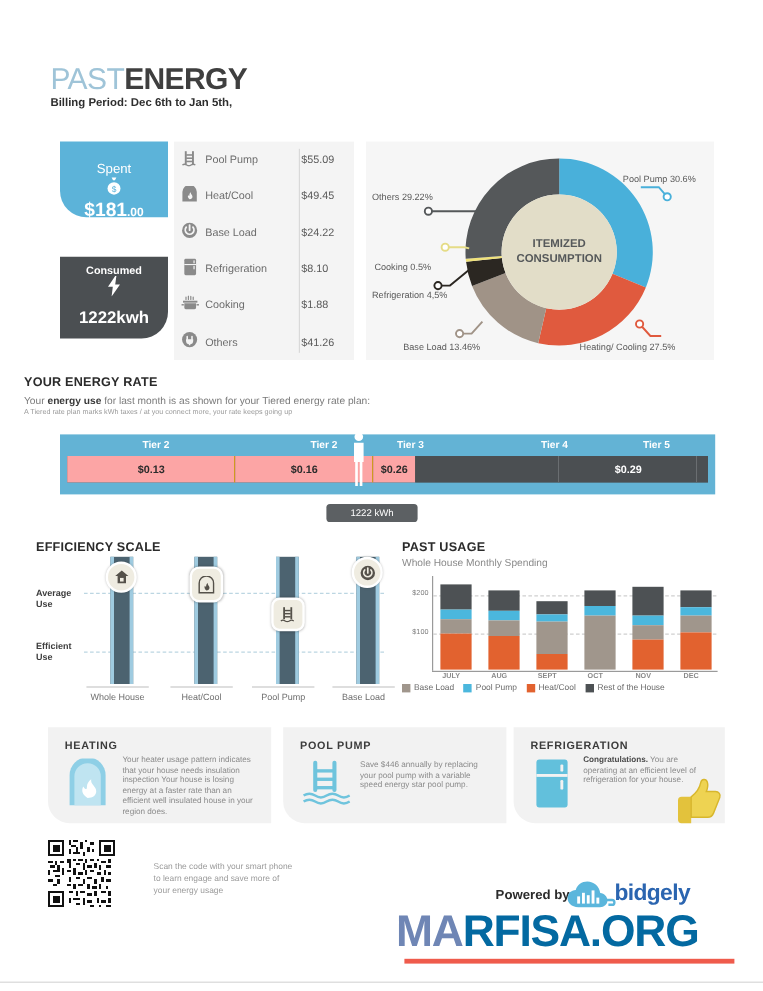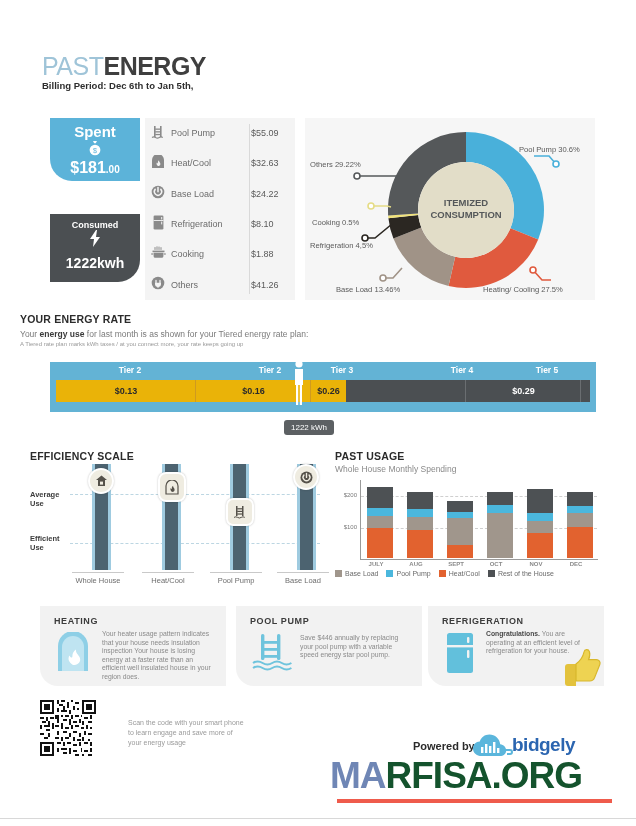--- a/index.html
+++ b/index.html
@@ -20,21 +20,21 @@
   .hdr-band{position:absolute;left:216px;top:29px;width:380px;height:20px;background:#63b3d5;}
   .hdr-band-txt{position:absolute;right:10px;top:4px;font-size:9.5px;color:#ffffff;letter-spacing:.2px;}
   .hdr-band-txt b{font-weight:bold;}
   .hdr-band-txt span{color:#e3f0f6;}
   .acct{position:absolute;right:40px;top:52px;text-align:right;font-size:9px;color:#4a4a4a;line-height:13px;}
   .acct .nm{font-weight:bold;color:#2e2e2e;font-size:9.5px;}
 
   
   .spent{position:absolute;left:50px;top:118px;width:90px;height:63px;background:#5cb3d9;
          border-radius:0 0 0 22px;color:#fff;text-align:center;}
-  .spent .lab{font-size:15px;font-weight:bold;padding-top:5px;}
+  .spent .lab{font-size:11px;font-weight:normal;padding-top:17px;}
   .spent .amt{font-size:16px;font-weight:bold;margin-top:1px;}
   .spent .amt small{font-size:10px;}
   .consumed{position:absolute;left:50px;top:214px;width:90px;height:68px;background:#4b4f52;
             border-radius:0 0 22px 0;color:#fff;text-align:center;}
   .consumed .lab{font-size:9px;font-weight:bold;padding-top:6px;}
   .consumed .amt{font-size:14px;font-weight:bold;margin-top:6px;}
   .moneybag{font-size:15px;line-height:14px;}
   .bolt{font-size:15px;line-height:15px;}
 
   
@@ -54,27 +54,27 @@
   .rate-t1{position:absolute;left:20px;top:329px;font-size:8.5px;color:#7a7a7a;}
   .rate-t1 b{color:#3a3a3a;}
   .rate-t2{position:absolute;left:20px;top:341px;font-size:6px;color:#9a9a9a;}
 
   .tierwrap{position:absolute;left:50px;top:362px;width:546px;height:50px;background:#63b3d5;}
   .tierlabels{position:absolute;left:0;top:3px;width:546px;height:13px;}
   .tierlabels div{position:absolute;font-size:8.5px;font-weight:bold;color:#ffffff;text-align:center;}
   .tierbar{position:absolute;left:6px;top:18px;width:534px;height:22px;background:#4b4f52;}
   .tseg{position:absolute;top:0;height:22px;display:flex;align-items:center;justify-content:center;
         font-size:9px;font-weight:bold;}
-  .tseg.y{background:#eab308;color:#2b2b2b;}
+  .tseg.y{background:#fca5a5;color:#2b2b2b;}
   .tseg.d{background:#4b4f52;color:#ffffff;}
   .tseg .edge{position:absolute;right:0;top:0;width:1px;height:22px;background:#cf9a1f;}
   .tseg.d .edge{background:#6a6e71;}
   .person{position:absolute;left:291px;top:360px;width:16px;height:46px;}
   .bubble{position:absolute;left:272px;top:420px;background:#5c6063;color:#fff;font-size:8px;
-          padding:3px 7px;border-radius:3px;margin-left:12px;}
+          padding:3px 20px;border-radius:3px;}
 
   
   .effbox{position:absolute;left:30px;top:448px;width:290px;height:145px;}
   .axlab{position:absolute;font-size:7.5px;font-weight:bold;color:#3c3c3c;line-height:9px;}
   .gline{position:absolute;height:0;border-top:1px dashed #bcd6e2;}
   .ebar{position:absolute;width:13px;background:#4c6370;border-left:3px solid #9fcbe0;border-right:3px solid #9fcbe0;}
   .ebaselineX{position:absolute;height:1px;background:#c9c9c9;}
   .ecap{position:absolute;font-size:7.5px;color:#6d6d6d;text-align:center;}
   .eicon{position:absolute;width:22px;height:22px;border-radius:50%;background:#efece1;
          border:2px solid #ffffff;display:flex;align-items:center;justify-content:center;
@@ -106,21 +106,21 @@
   .tip p b{color:#4a4a4a;}
 
   
   .qrbox{position:absolute;left:40px;top:700px;width:56px;height:56px;}
   .qrtxt{position:absolute;left:128px;top:718px;font-size:7px;color:#9a9a9a;line-height:10px;}
   .powered{position:absolute;left:413px;top:740px;font-size:11px;font-weight:bold;color:#2b2b2b;}
   .bidgely{position:absolute;left:512px;top:734px;font-size:19px;font-weight:bold;color:#2b65b0;letter-spacing:-.5px;}
   .cloud{position:absolute;left:472px;top:734px;width:44px;height:24px;}
   .wm{position:absolute;left:330px;top:757px;font-size:37px;font-weight:bold;letter-spacing:-1px;line-height:1;}
   .wm .l{color:#6f86b5;}
-  .wm .d{color:#14532d;}
+  .wm .d{color:#0369a1;}
   .wmline{position:absolute;left:337px;top:799px;width:275px;height:4px;background:#ef5b4c;}
 </style>
 </head>
 <body>
 
 <div class="page">
 
   <div class="hdr">
     <div class="logo">
       <span class="blue">PAST</span><span class="energy">ENERGY</span>
@@ -169,21 +169,21 @@
     </div>
 
     <div class="item">
       <span class="ico">
         <svg width="14" height="14" viewBox="0 0 14 14">
             <path d="M1 13V5a6 6 0 0 1 12 0v8z" fill="#8a8a8a"></path>
             <path d="M7 11c-1.3-1-1.8-2.3-1.2-3.6.5 1 1 1.2 1 .3 0-1 .4-1.8 1.2-2.4-.3 1.6 1.4 2.1 1.4 3.6 0 1.2-1 2.1-2.4 2.1z" fill="#f4f4f4"></path>
           </svg>
       </span>
       <span class="nm">Heat/Cool</span>
-      <span class="val">$32.63</span>
+      <span class="val">$49.45</span>
     </div>
 
     <div class="item">
       <span class="ico">
         <svg width="14" height="14" viewBox="0 0 14 14">
             <circle cx="7" cy="7" r="6.3" fill="#8a8a8a"></circle>
             <path d="M7 2.6v4.2" stroke="#f4f4f4" stroke-width="1.5" stroke-linecap="round"></path>
             <path d="M4.2 4.3a3.6 3.6 0 1 0 5.6 0" stroke="#f4f4f4" stroke-width="1.5" fill="none" stroke-linecap="round"></path>
           </svg>
       </span>

